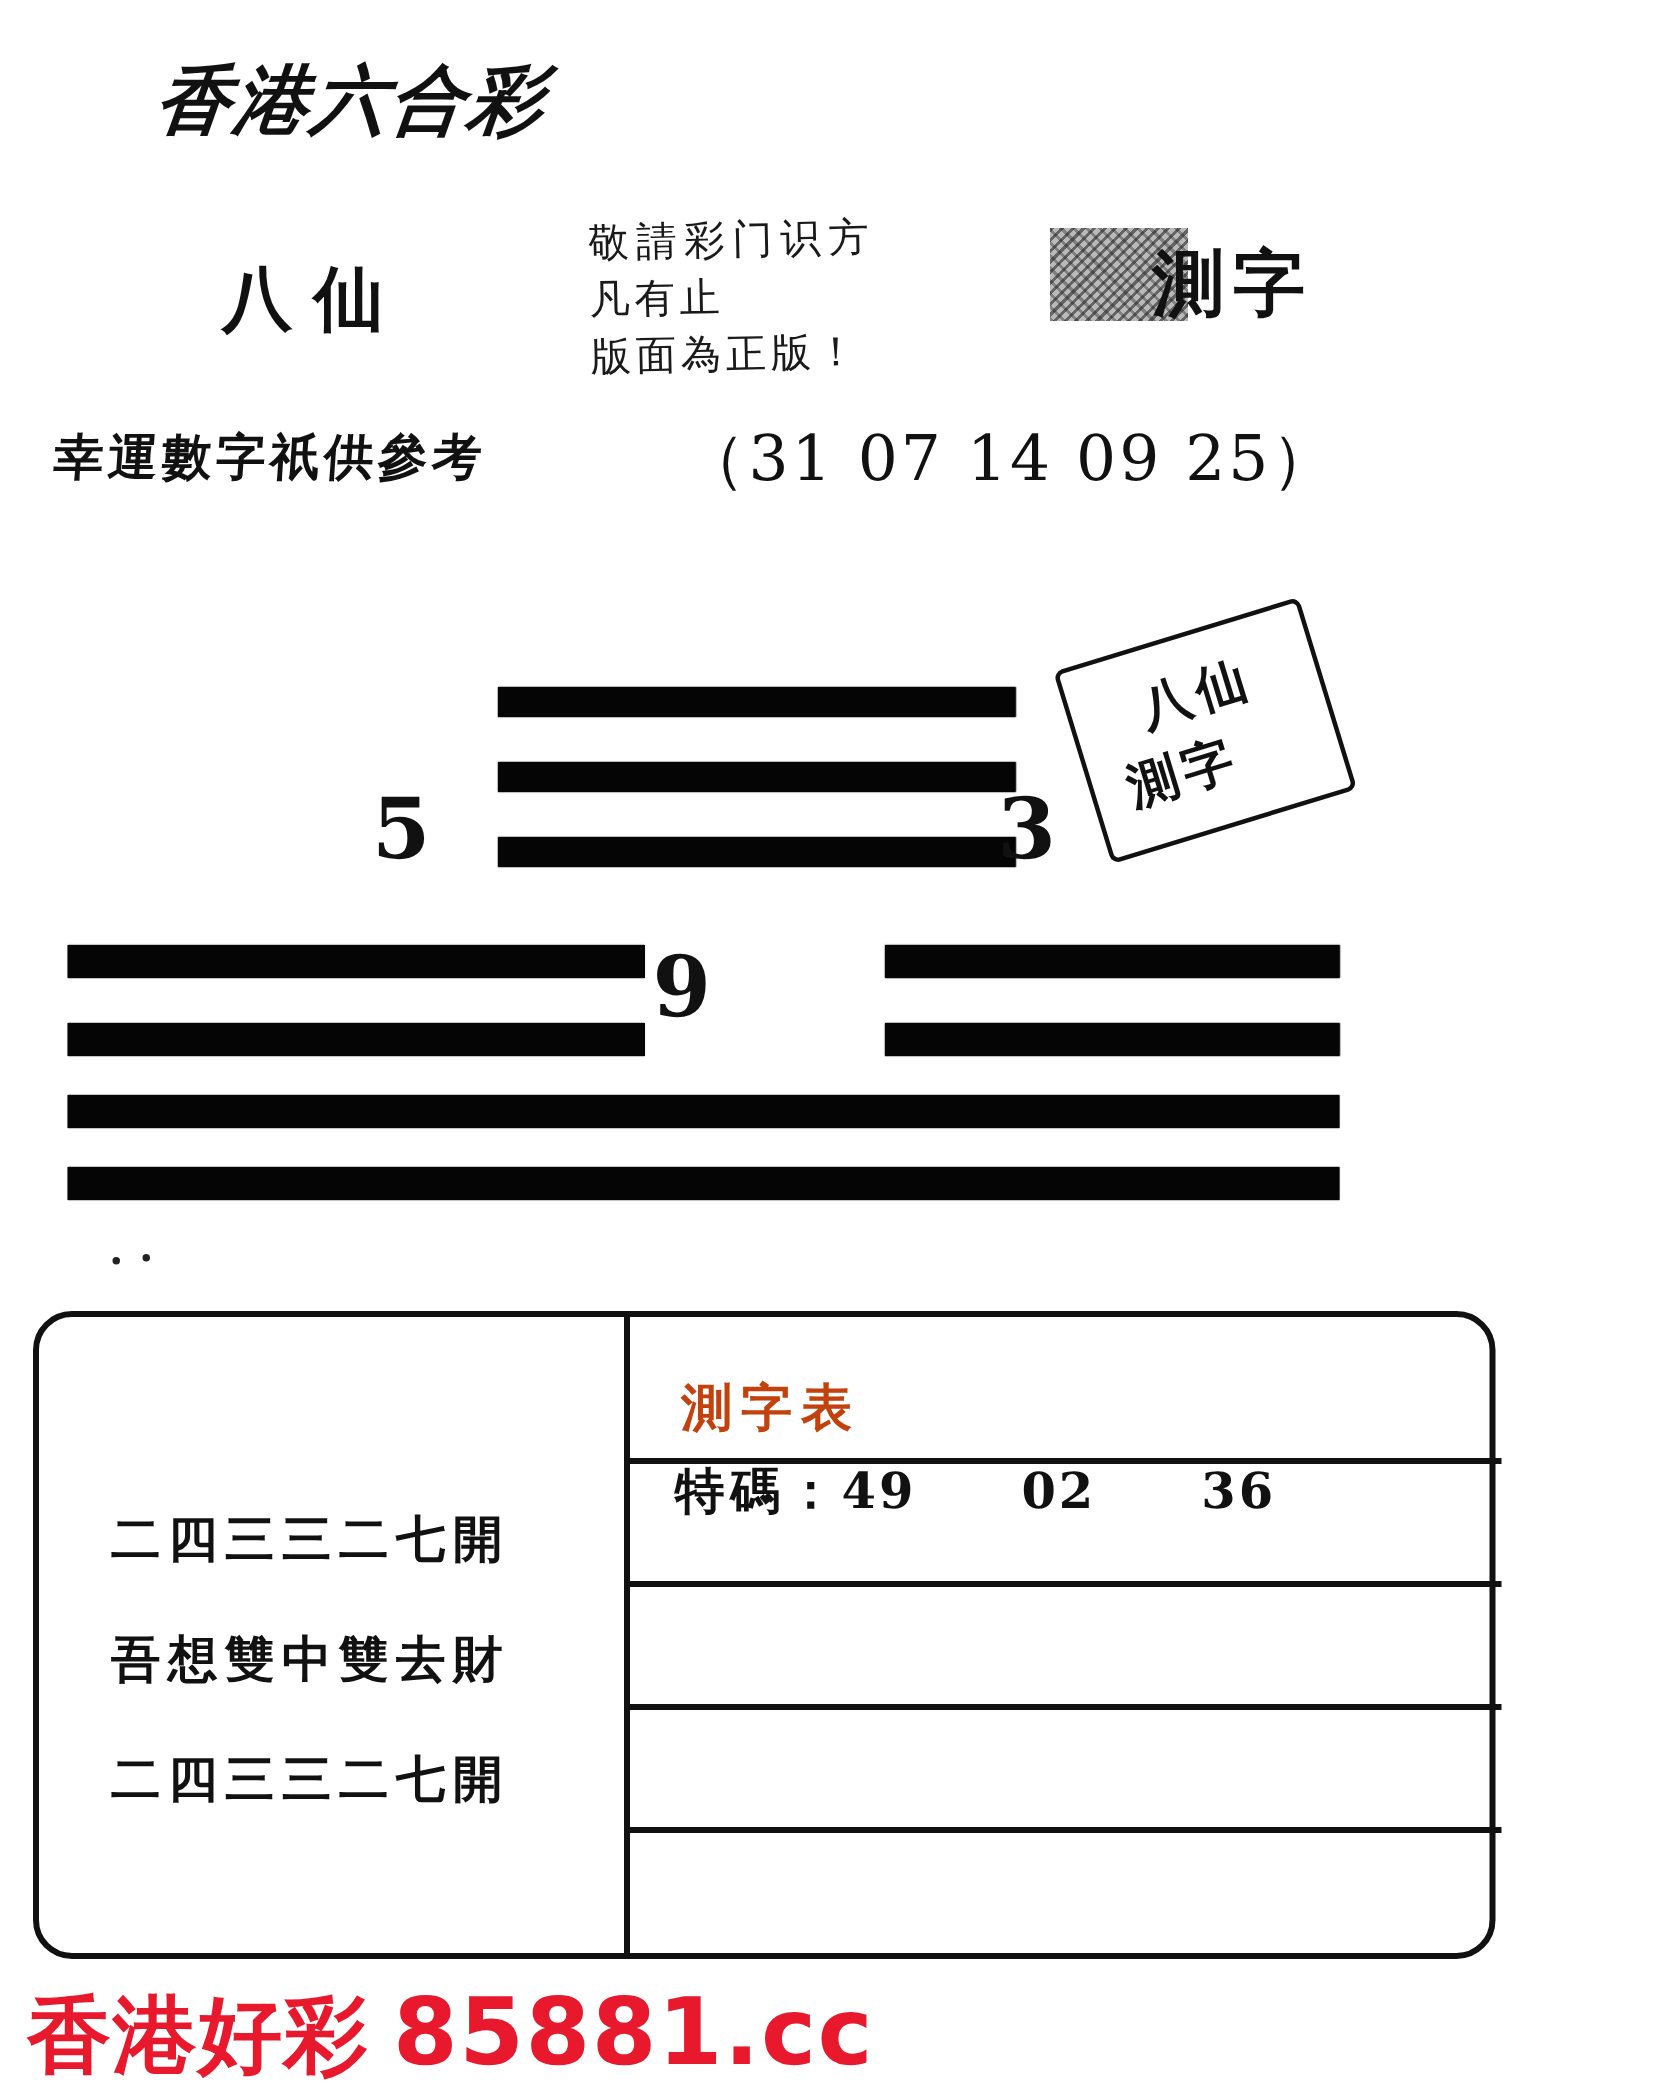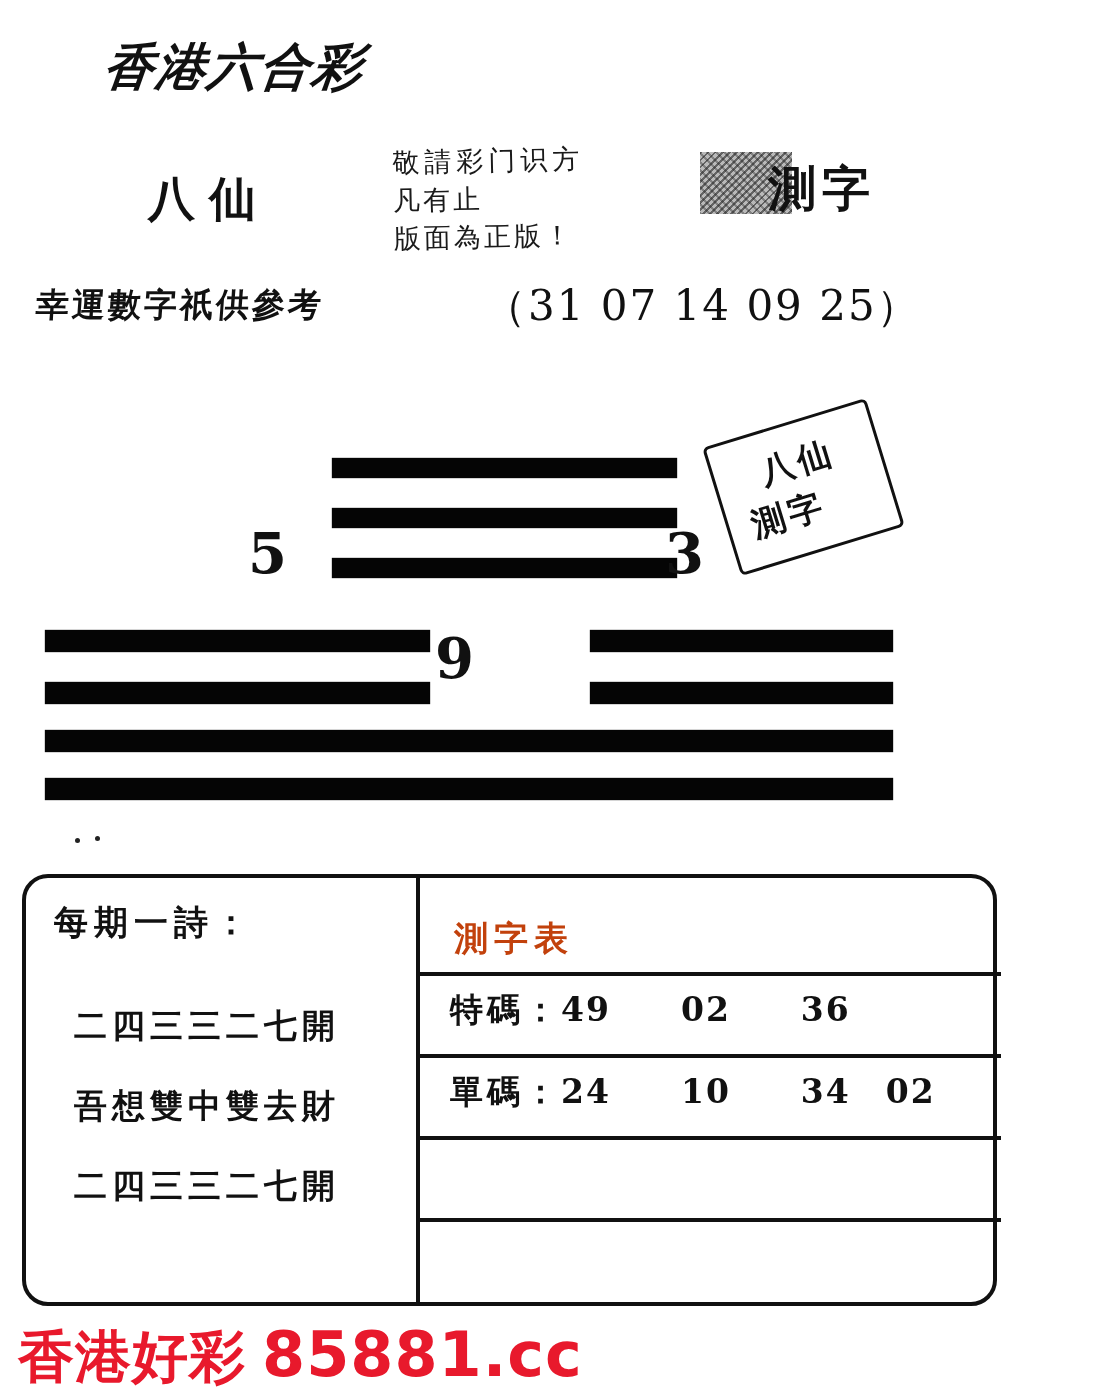--- a/index.html
+++ b/index.html
@@ -96,21 +96,20 @@
     transform: skewX(-4deg);
   }
   .lucky-nums {
     position: absolute;
     left: 455px;
     top: 278px;
     font-family: "DejaVu Serif", serif;
     font-size: 42px;
     letter-spacing: 2px;
     color: #111;
-    margin-left: 29px;
   }
 
   
   .hex {
     position: absolute;
     left: 0;
     top: 430px;
     width: 1109px;
     height: 390px;
   }
@@ -227,21 +226,21 @@
     position: absolute;
     left: 424px;
     font-family: "DejaVu Serif", serif;
     font-size: 33px;
     font-weight: bold;
     color: #111;
     white-space: nowrap;
   }
   .ct-row .lbl { letter-spacing: 4px; }
   .ct-row .val { letter-spacing: 2px; }
-  .ct-row.r1 { top: 110px; }
+  .ct-row.r1 { top: 94px; }
   .ct-row.r2 { top: 192px; }
   .ct-row.r3 { top: 274px; left: 540px; }
   .ct-row.r4 { top: 356px; }
 
   
   .footer {
     position: absolute;
     left: 18px;
     top: 1318px;
     display: flex;
@@ -311,32 +310,28 @@
     <div class="speck" style="left:95px; top:406px; width:5px; height:5px;"></div>
   </div>
 
   <div class="table">
     <div class="vdiv"></div>
     <div class="hdiv r1"></div>
     <div class="hdiv r2"></div>
     <div class="hdiv r3"></div>
     <div class="hdiv r4"></div>
 
-    <div class="poem-title">每期一詩：</div>
     <div class="poem-line p1">二四三三二七開</div>
     <div class="poem-line p2">吾想雙中雙去財</div>
     <div class="poem-line p3">二四三三二七開</div>
 
     <div class="ct-title">測字表</div>
 
     <div class="ct-row r1">
       <span class="lbl">特碼：</span><span class="val">49　　02　　36</span>
-    </div>
-    <div class="ct-row r2">
-      <span class="lbl">單碼：</span><span class="val">24　　10　　34　02</span>
     </div>
   </div>
 
   <div class="footer">
     <span class="brand">香港好彩</span>
     <span class="site">85881.cc</span>
   </div>
 
 </div>
 

